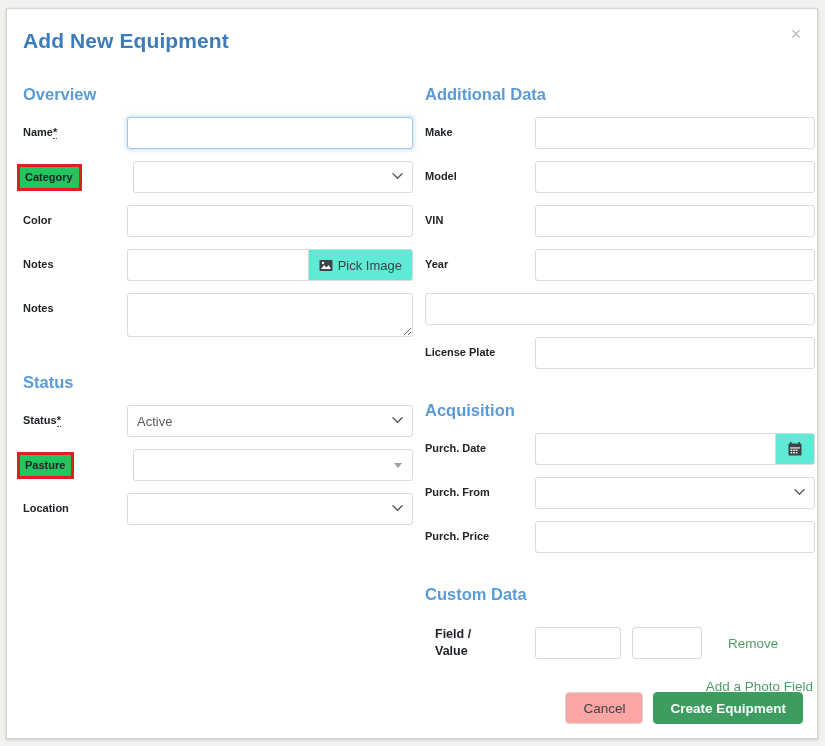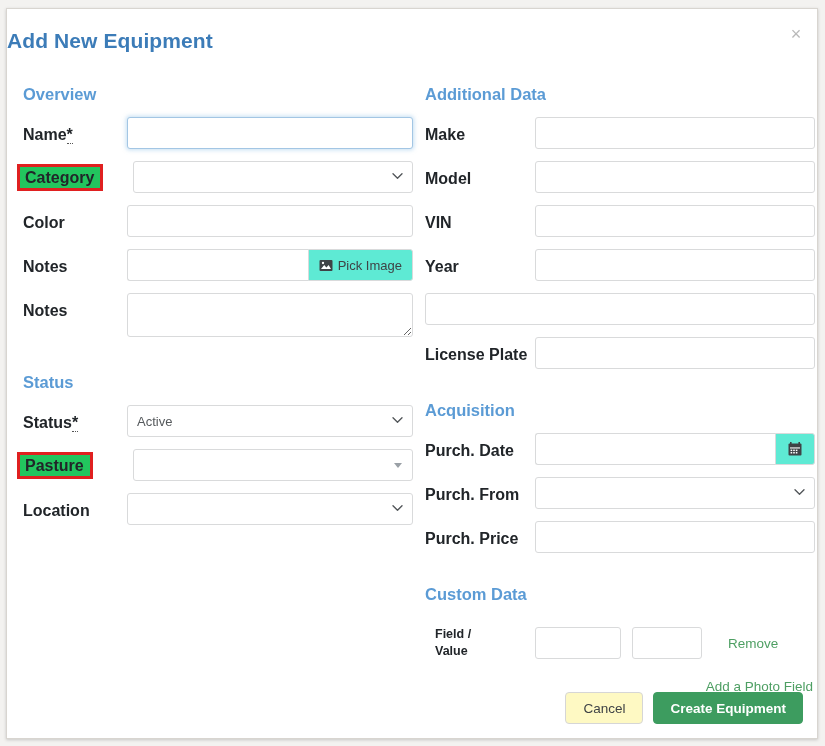--- a/index.html
+++ b/index.html
@@ -45,21 +45,21 @@
     cursor: pointer;
     font-family: "Liberation Sans", sans-serif;
     background: transparent;
     border: none;
     padding: 0;
   }
 
   
   #dialog-title {
     position: absolute;
-    left: 0; top: 20px;
+    left: 16px; top: 20px;
     font-size: 21px;
     font-weight: bold;
     color: #3c7cb8;
     letter-spacing: 0.1px;
   }
 
   
   .column {
     position: absolute;
     top: 76px;
@@ -79,21 +79,21 @@
 
   
   .form-row {
     position: relative;
     display: flex;
     align-items: flex-start;
     margin-bottom: 10px;
     min-height: 34px;
   }
   .field-label {
-    font-size: 16px;
+    font-size: 11px;
     font-weight: bold;
     color: #212529;
     padding-top: 9px;
     box-sizing: border-box;
     flex: none;
   }
   #left-column .field-label { width: 104px; }
   #right-column .field-label { width: 110px; }
 
   .field-label.boxed {
@@ -238,21 +238,21 @@
     bottom: 14px;
     display: flex;
     align-items: center;
     gap: 10px;
   }
   #cancel-button {
     height: 32px;
     padding: 0 17px;
     font-size: 13.5px;
     color: #3f4346;
-    background: #fef9c3;
+    background: #fca5a5;
     border: 1px solid #d6d6d6;
     border-radius: 4px;
     cursor: pointer;
     font-family: "Liberation Sans", sans-serif;
   }
   #create-equipment-button {
     height: 32px;
     padding: 0 16px;
     font-size: 13.5px;
     font-weight: bold;

